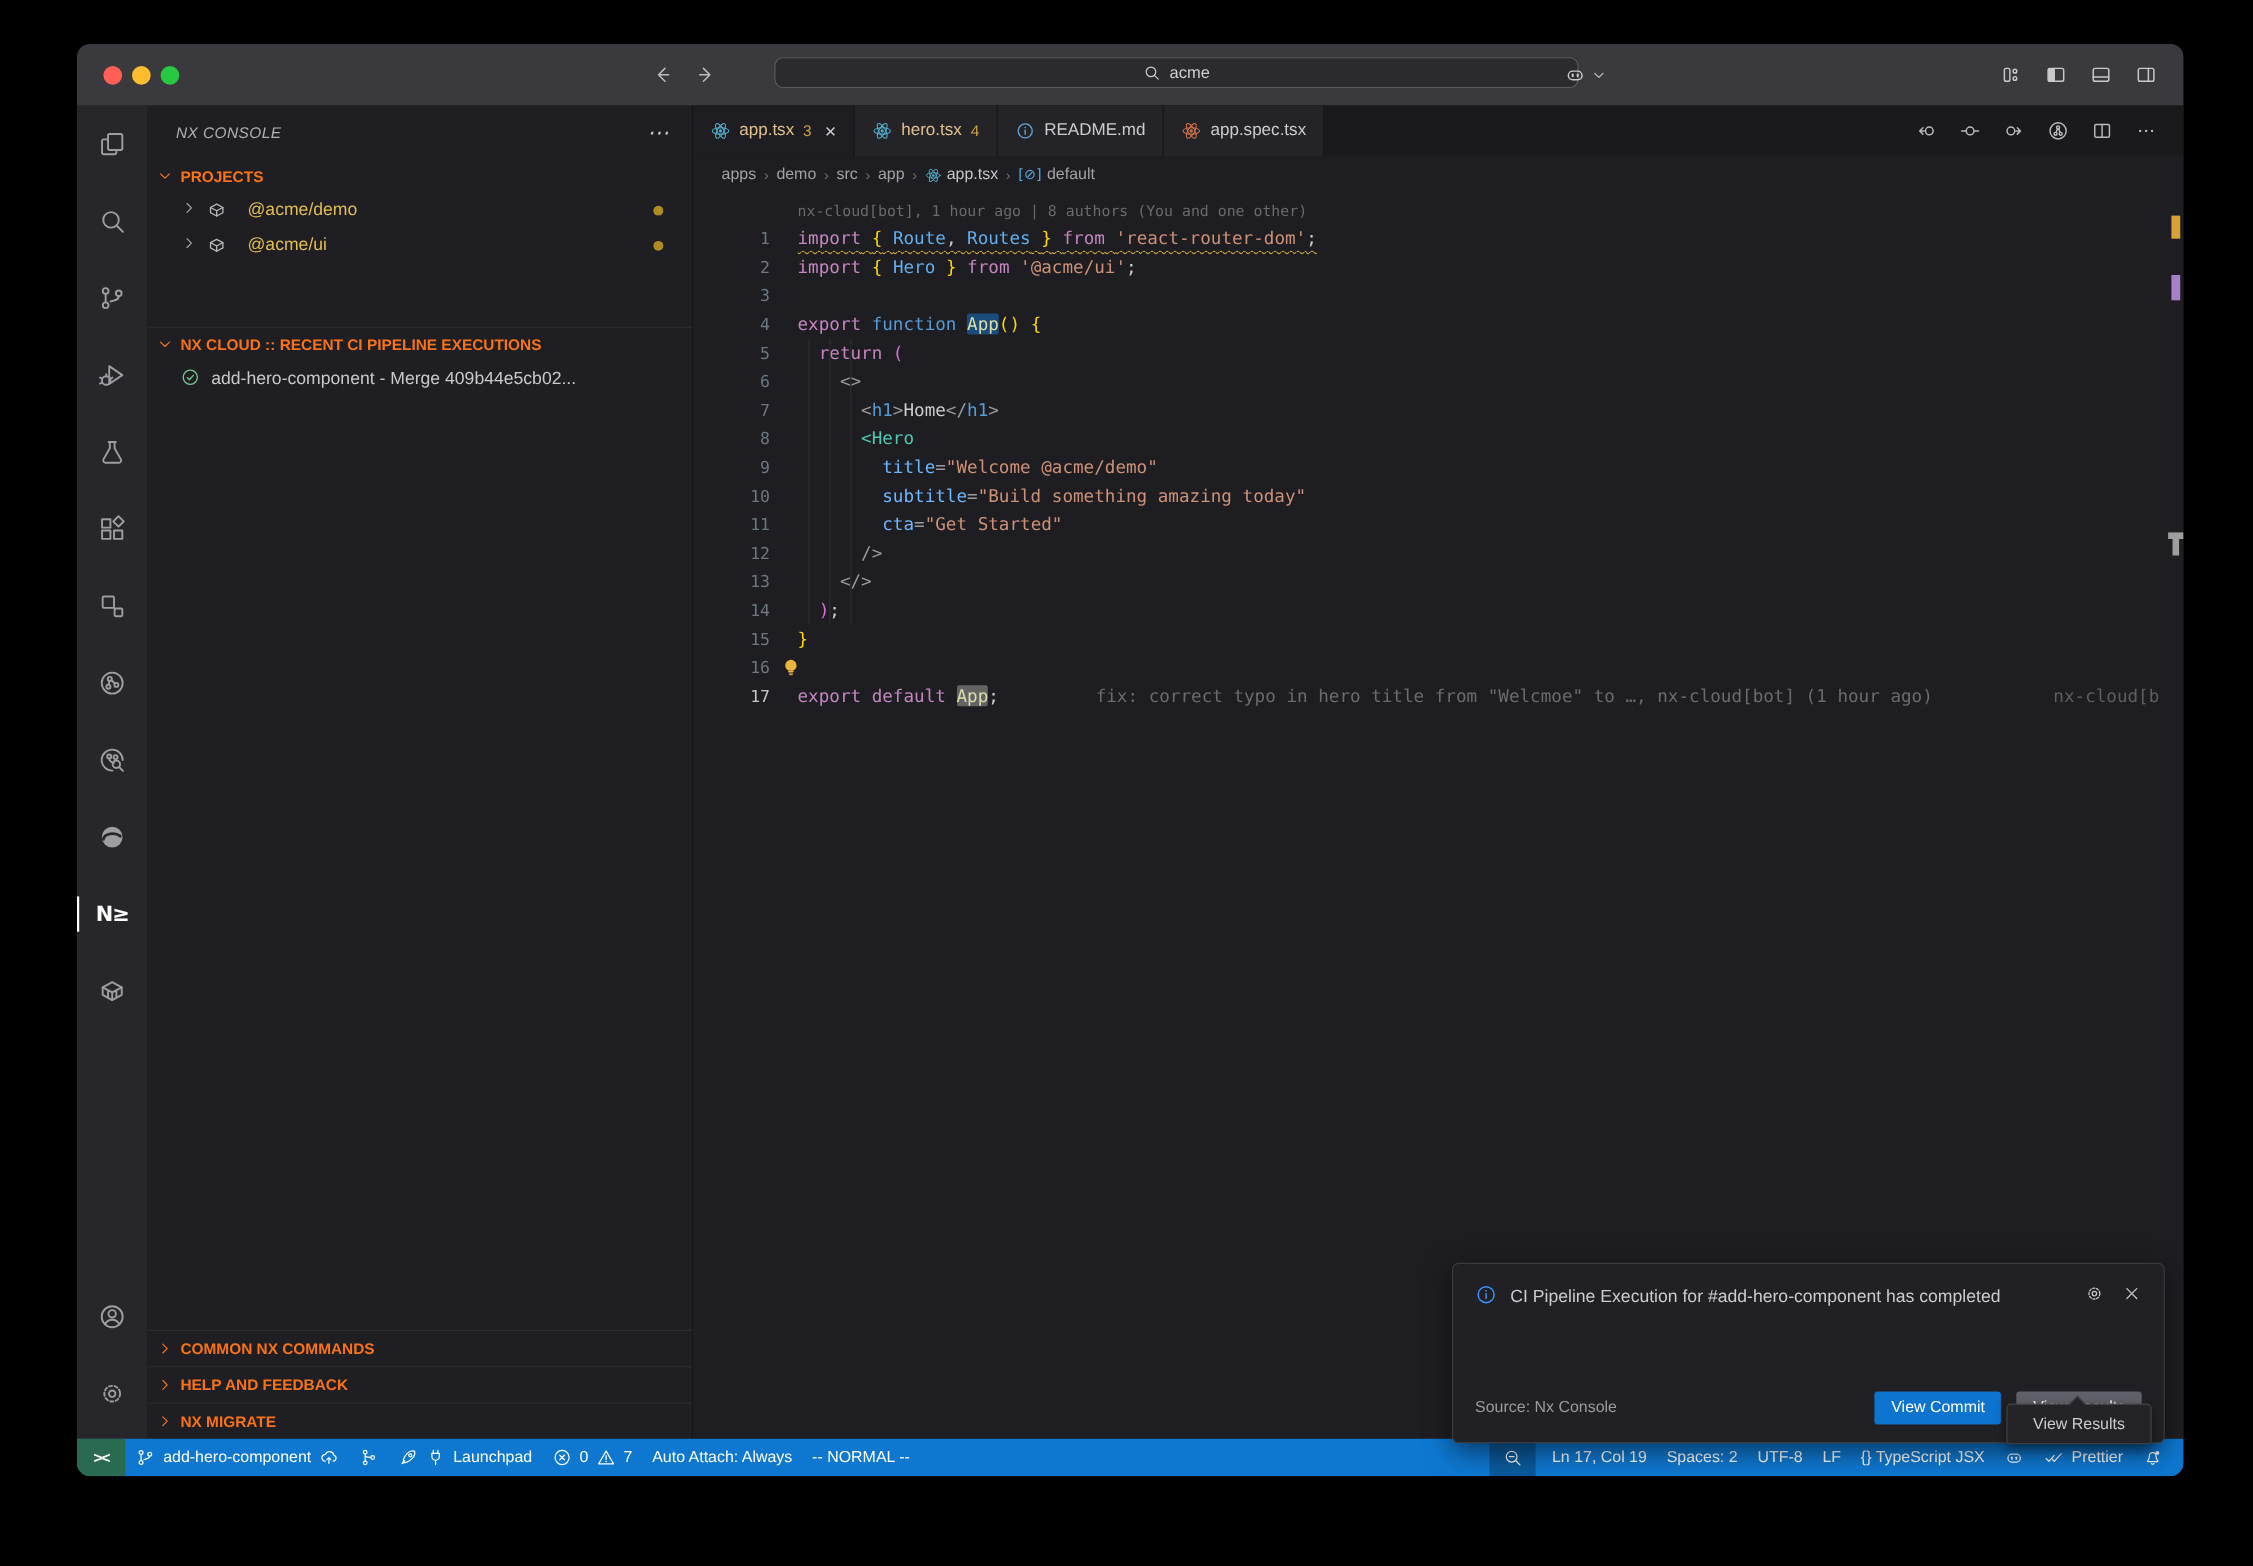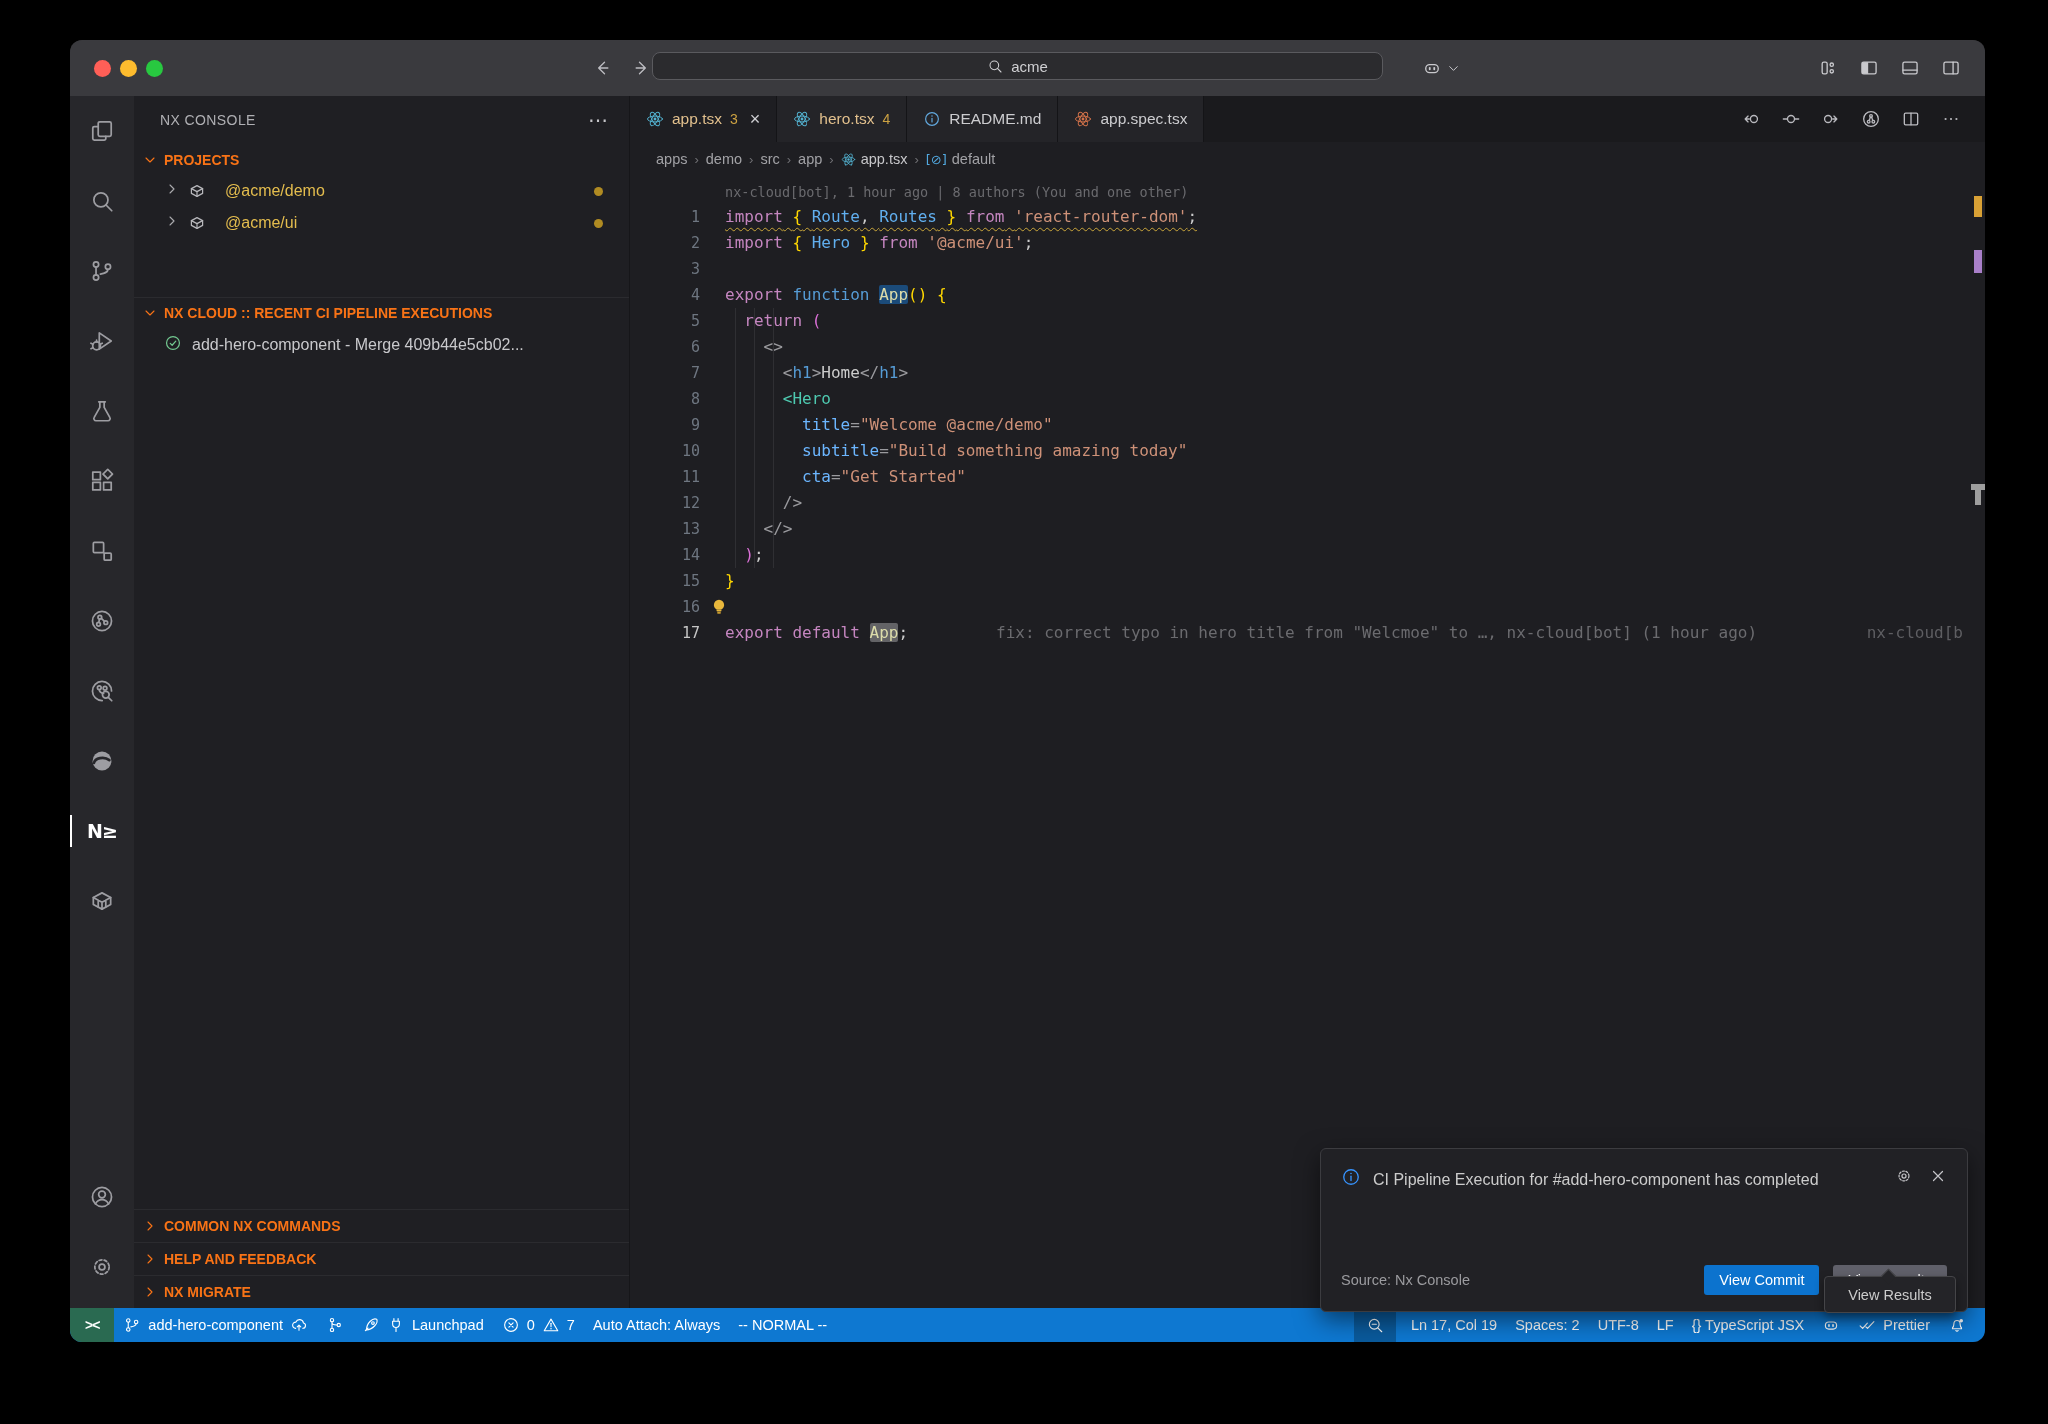--- a/index.html
+++ b/index.html
@@ -8,42 +8,42 @@
   .stage { position:relative; width:2048px; height:1424px; background:#000; overflow:hidden; }
   .window { position:absolute; left:70px; top:40px; width:1915px; height:1302px;
             background:#1e1e22; border-radius:12px; overflow:hidden;
             box-shadow:0 24px 70px rgba(0,0,0,.65); }
 
   
   .titlebar { position:absolute; left:0; top:0; right:0; height:56px; background:#3a3a3e; }
   .lights { position:absolute; left:24px; top:0; height:56px; display:flex; align-items:center; gap:9px; }
   .light { width:17px; height:17px; border-radius:50%; }
   .nav-arrow { position:absolute; top:0; height:56px; display:flex; align-items:center; color:#bdbdc2; font-size:22px; }
-  .searchbox { position:absolute; left:582px; top:12px; width:731px; height:28px; background:#2b2b2e;
+  .searchbox { position:absolute; left:634px; top:12px; width:731px; height:28px; background:#2b2b2e;
                border:1px solid #5a5a5e; border-radius:8px; display:flex; align-items:center; justify-content:center;
                gap:8px; color:#cfcfd2; font-size:15px; }
   .copilot-tb { position:absolute; left:1352px; top:0; height:56px; display:flex; align-items:center; gap:4px; color:#c9c9cd; }
   .tb-icons { position:absolute; right:24px; top:0; height:56px; display:flex; align-items:center; gap:21px; color:#c9c9cd; }
   .icon { display:inline-flex; align-items:center; justify-content:center; }
   .icon svg { width:100%; height:100%; fill:none; stroke:currentColor; stroke-width:1.6;
               stroke-linecap:round; stroke-linejoin:round; }
   .i20 { width:20px; height:20px; } .i16 { width:16px; height:16px; } .i18 { width:18px; height:18px; } .i26 { width:26px; height:26px; } .i15 { width:15px; height:15px; }
 
   
   .main { position:absolute; left:0; top:56px; width:1915px; height:1212px; display:flex; }
   .activitybar { width:64px; background:#27272b; position:relative; flex:none; display:flex; flex-direction:column; }
   .ab-item { height:70px; display:flex; align-items:center; justify-content:center; color:#9d9da2; position:relative; cursor:pointer; }
   .ab-item.active { color:#fff; }
   .ab-item.active::before { content:""; position:absolute; left:0; top:19px; width:2px; height:32px; background:#fff; }
   .ab-bottom { position:absolute; bottom:6px; left:0; right:0; }
   .nx-logo { font-weight:700; font-size:19px; letter-spacing:-1px; font-family:"DejaVu Sans", sans-serif; }
 
   .sidebar { width:496px; background:#1f1f23; border-right:1px solid #161619; position:relative; flex:none; color:#cccccc; }
   .sb-header { height:48px; display:flex; align-items:center; padding:0 20px 0 26px; color:#b0b0b4;
-               font-size:14px; letter-spacing:.4px; }
+               font-size:14px; letter-spacing:.4px;font-style:italic; }
   .sb-header .spacer { flex:1; }
   .sb-more { color:#c5c5c9; font-size:20px; letter-spacing:1px; cursor:pointer; }
   .section-row { height:31px; display:flex; align-items:center; gap:6px; padding-left:8px;
                  font-size:14px; font-weight:700; color:#f97316; border-top:1px solid #2b2b2f; cursor:pointer; }
   .section-row.noline { border-top:none; }
   .tree-item { height:32px; display:flex; align-items:center; gap:8px; padding-left:30px; cursor:pointer; position:relative; }
   .tree-item .chev { color:#a9a9ad; }
   .tree-label-mod { color:#e4bd4e; font-size:16px;margin-left:11px; }
   .dot { position:absolute; right:26px; width:9px; height:9px; border-radius:50%; background:#b08b22; }
   .cloud-item { height:34px; display:flex; align-items:center; gap:10px; padding-left:30px; font-size:16px; color:#c9c9cc; cursor:pointer; }

